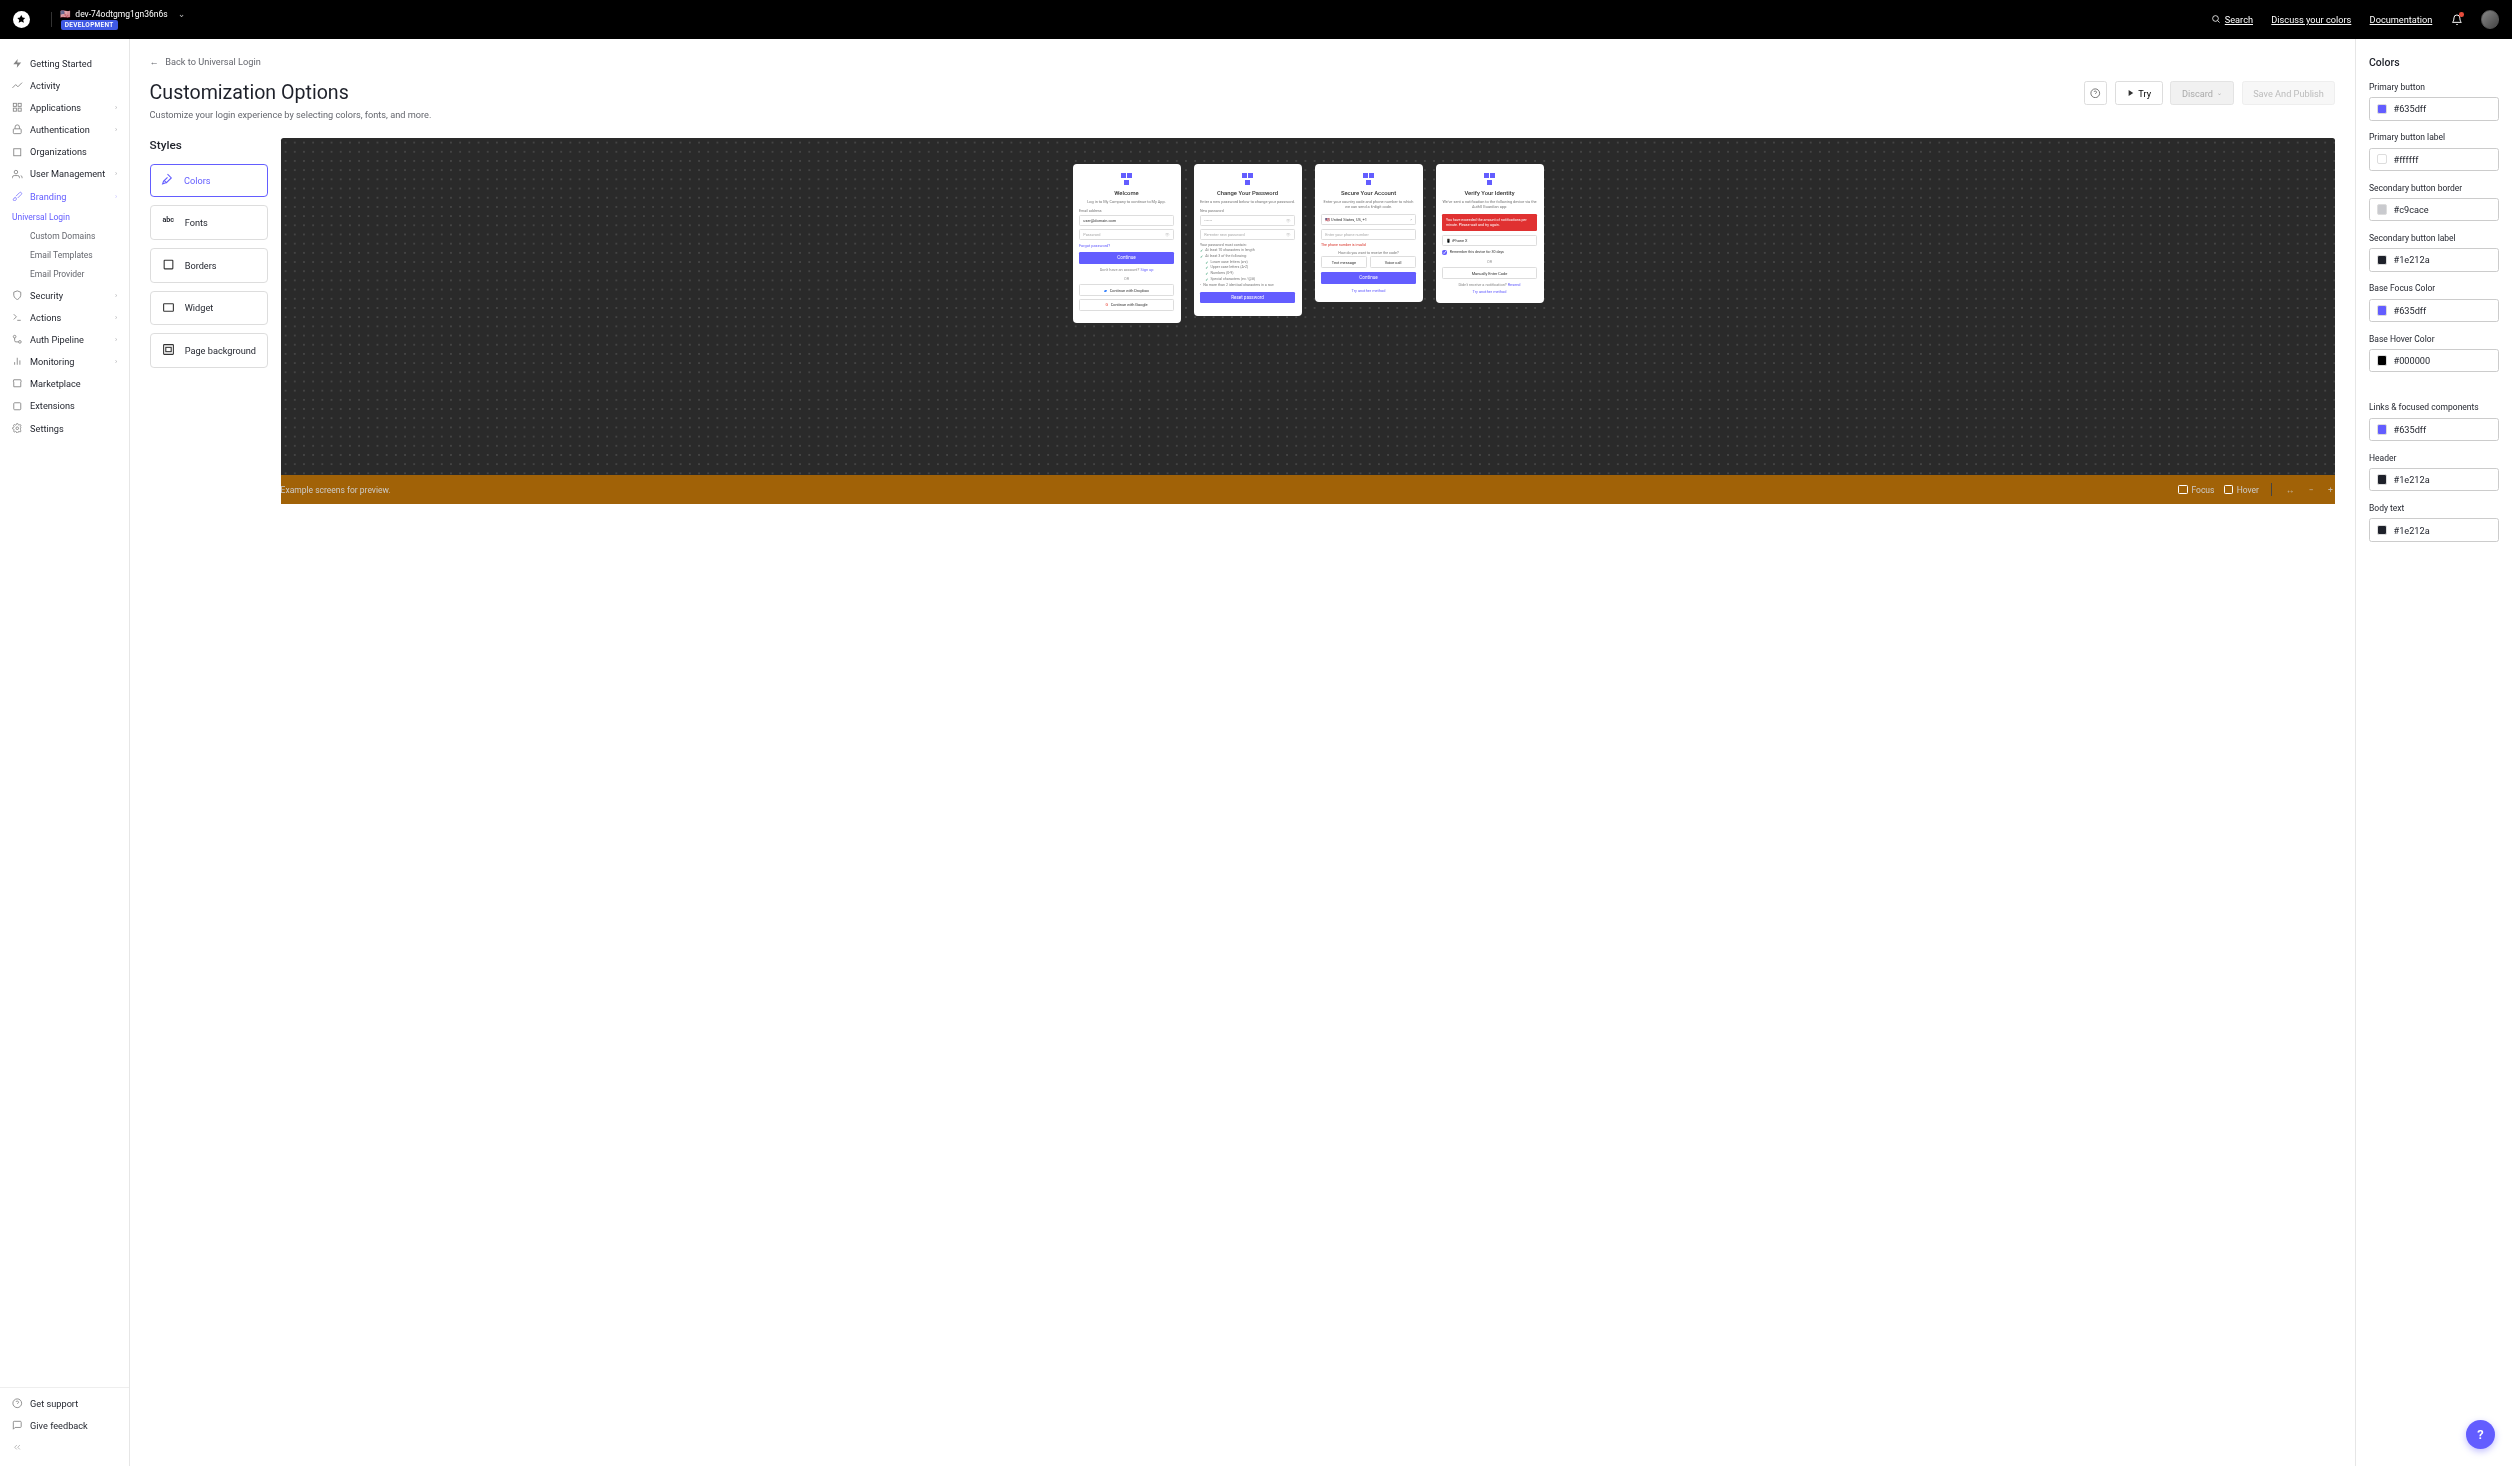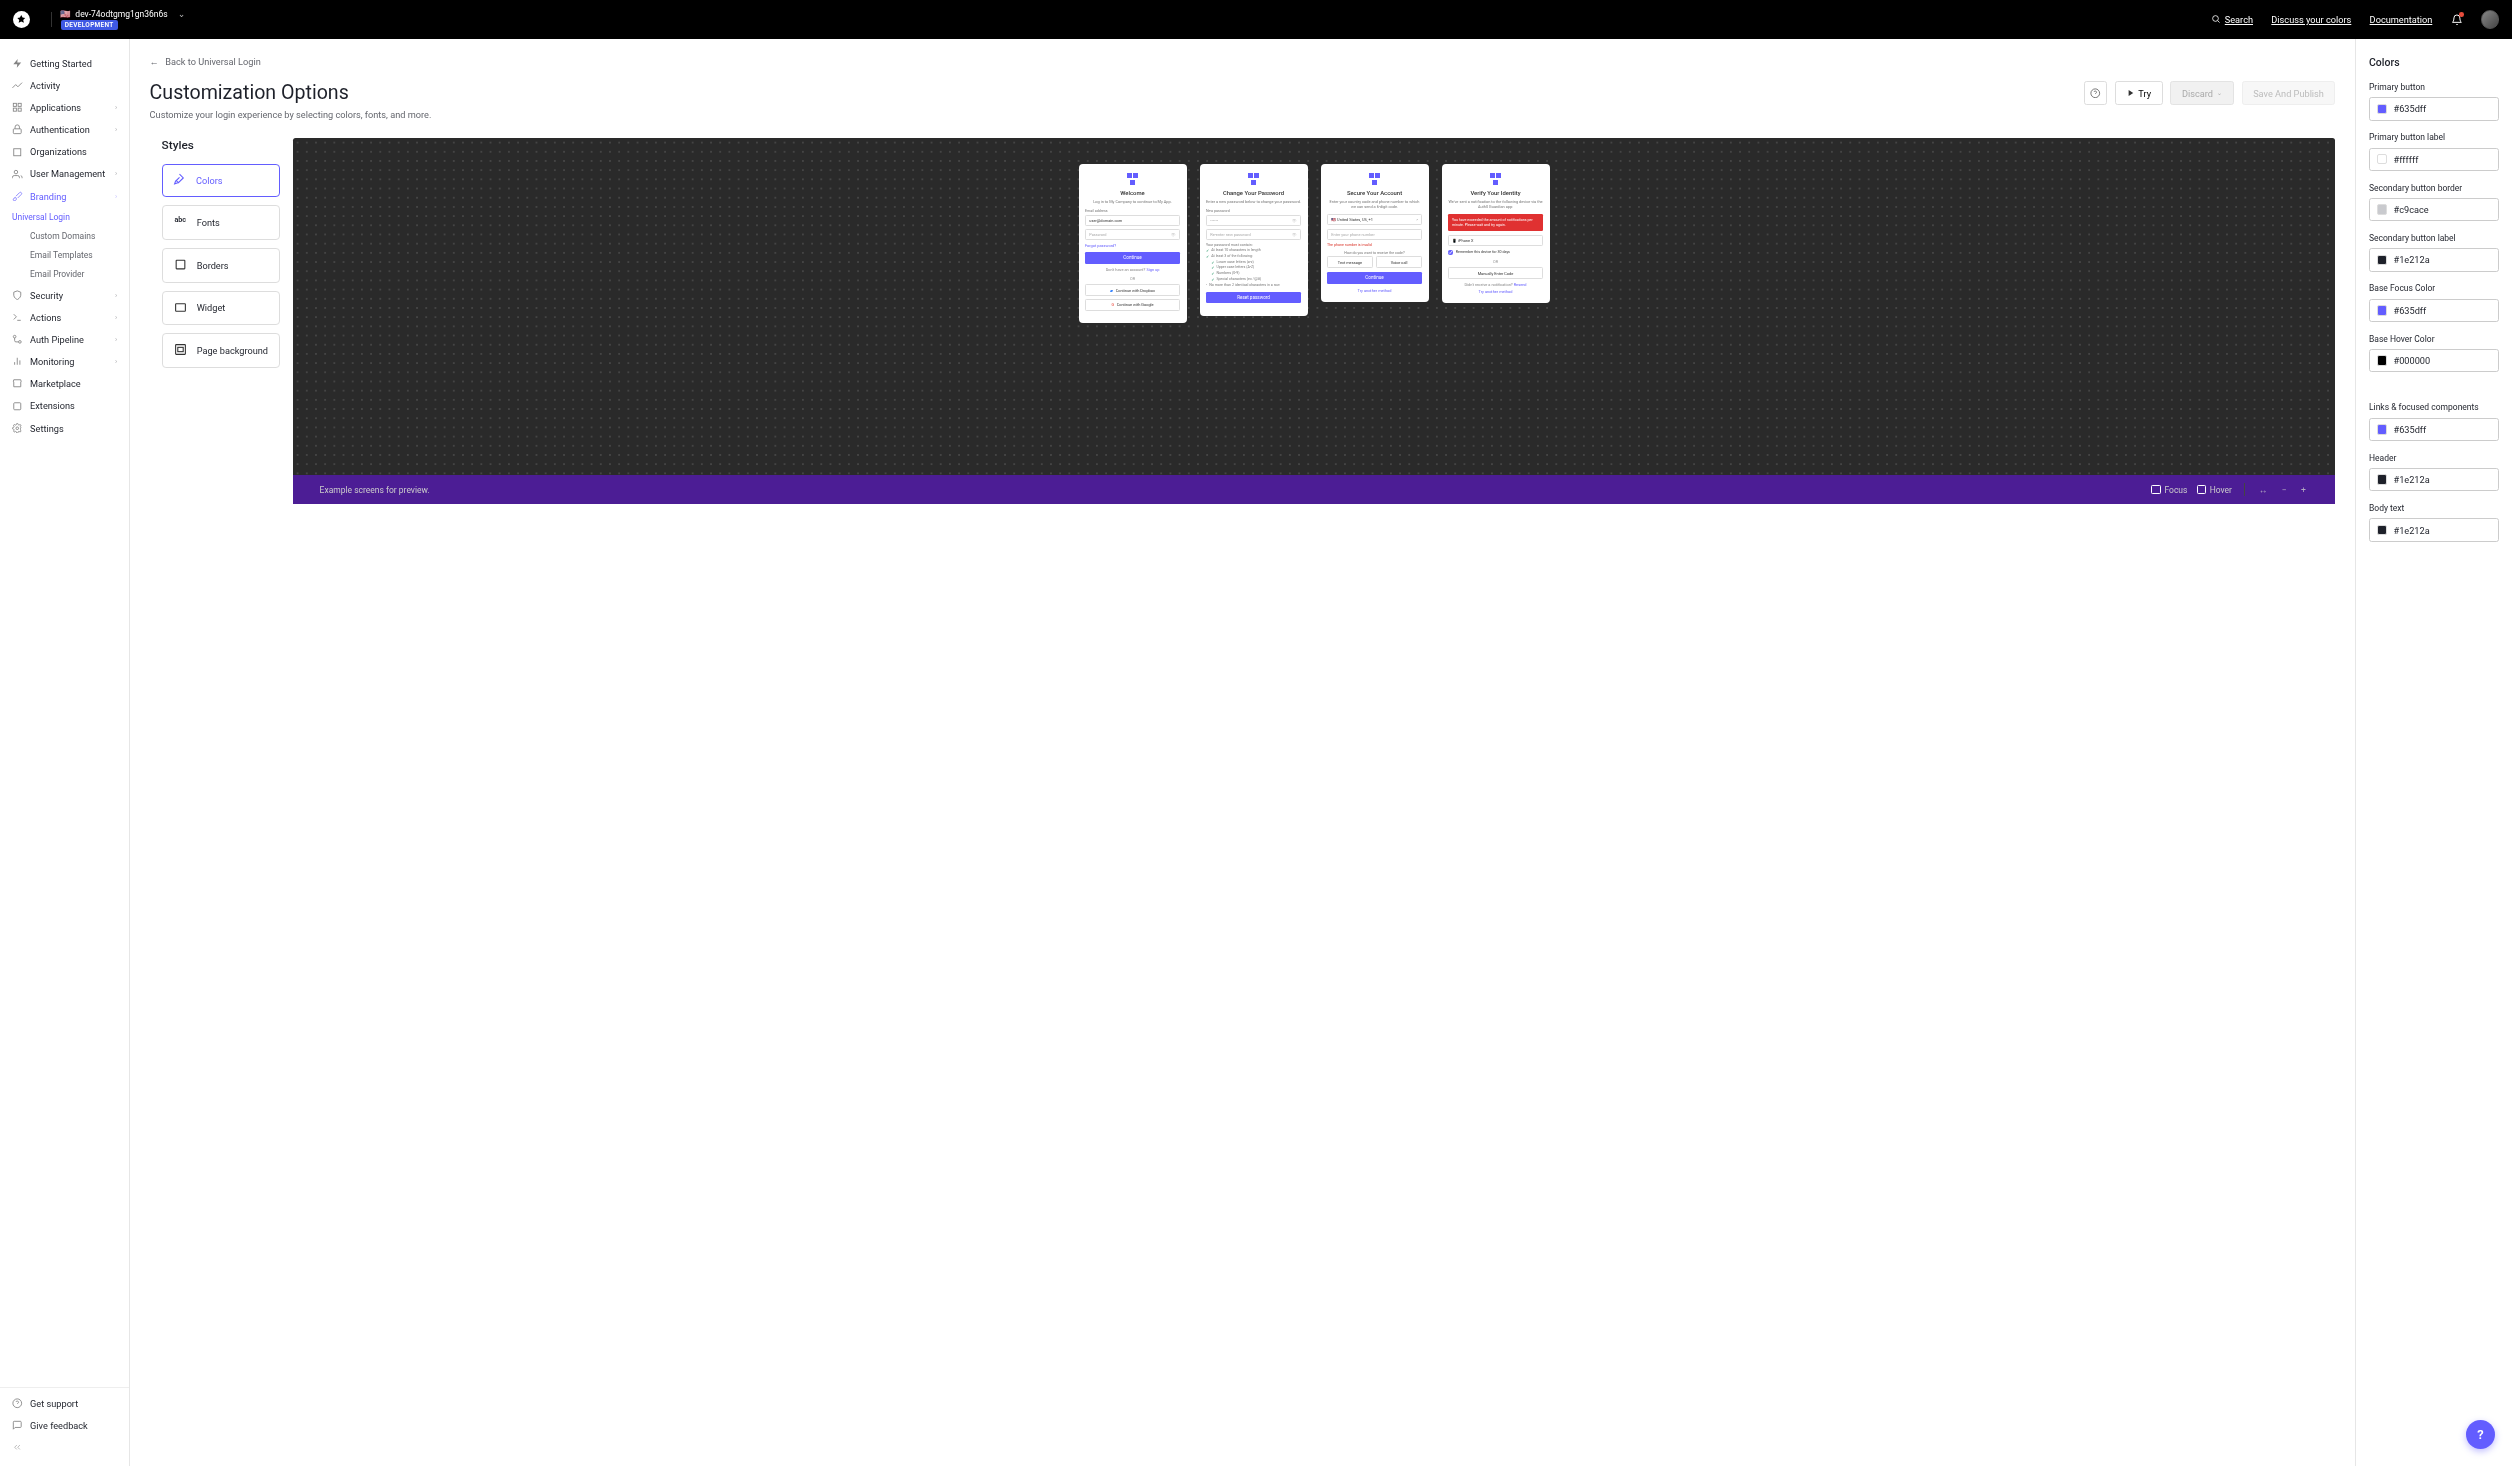--- a/index.html
+++ b/index.html
@@ -63,35 +63,35 @@
 .mock-foot a { color:#635dff; }
 .mock-rule { font-size:3.6px; color:#777; display:flex; gap:2px; margin-bottom:0.7px; align-items:flex-start; }
 .mock-rule.ok::before { content:"✓"; color:#0a8852; font-size:3.9px; }
 .mock-rule.dot::before { content:"•"; color:#999; }
 .mock-error { color:#d93025; font-size:3.6px; margin-bottom:3.9px; }
 .mock-row2 { display:flex; gap:3.3px; margin-bottom:3.9px; }
 .mock-row2 > div { flex:1; border:0.7px solid #ddd; border-radius:1.3px; padding:2.6px; text-align:center; font-size:3.9px; }
 .mock-alert { background:#e03131; color:#fff; font-size:3.6px; padding:3.9px; border-radius:1.3px; margin-bottom:3.9px; line-height:1.3; }
 .mock-check { display:flex; gap:2.6px; font-size:3.6px; align-items:center; margin-bottom:3.9px; }
 .mock-check input { width:5.2px; height:5.2px; accent-color:#635dff; }
-.preview-footer { background:#4c1d95; color:#ccc; height:29px; display:flex; align-items:center; padding:0 27px; font-size:8.5px; }
+.preview-footer { background:#a16207; color:#ccc; height:29px; display:flex; align-items:center; padding:0 0; font-size:8.5px; }
 .pf-right { margin-left:auto; display:flex; align-items:center; gap:9.2px; }
 .pf-toggle { display:flex; align-items:center; gap:3.9px;justify-content:center; }
 .pf-box { width:9.2px; height:9.2px; border:1px solid #fff; border-radius:1.3px; }
 .pf-sep { width:0.7px; height:13px; background:#444; margin:0 2.6px; }
 .pf-icon { cursor:pointer; opacity:0.8; padding:1.3px 2.6px; }
 .right-panel { width: 157px; border-left:0.7px solid #e6e6e6; padding: 17px 13px; overflow-y:auto; flex-shrink:0; }
 .rp-title { font-size:10.5px; font-weight:500; margin-bottom:13px; }
 .field-group { margin-bottom:11.8px; }
 .field-label { font-size:8.5px; color:#1e212a; margin-bottom:5.2px; display:block; }
 .color-input { border:0.7px solid #ccc; border-radius:2.6px; padding:5.2px 6.5px; display:flex; align-items:center; gap:6.5px; font-size:9.2px; }
 .swatch { width:10.5px; height:10.5px; border-radius:2px; border:0.7px solid #ddd; flex-shrink:0; }
 .rp-gap { height: 18.3px; }
 .help-fab { position:fixed; bottom:17px; right:17px; width:29px; height:29px; background:#635dff; border-radius:50%; color:#fff; display:flex; align-items:center; justify-content:center; font-size:13px; font-weight:600; cursor:pointer; box-shadow:0 2.6px 7.9px rgba(99,93,255,0.4); }
-.styles-and-preview { display:flex;margin-left:12px; }
+.styles-and-preview { display:flex; }
 </style>
 </head>
 <body>
 
 <div class="topbar">
   <div class="logo">
     <svg viewBox="0 0 24 24" fill="#000">
         <path d="M12 2l3 6 6 1-4.5 4.5L18 20l-6-3-6 3 1.5-6.5L3 9l6-1z"></path>
       </svg>
   </div>

